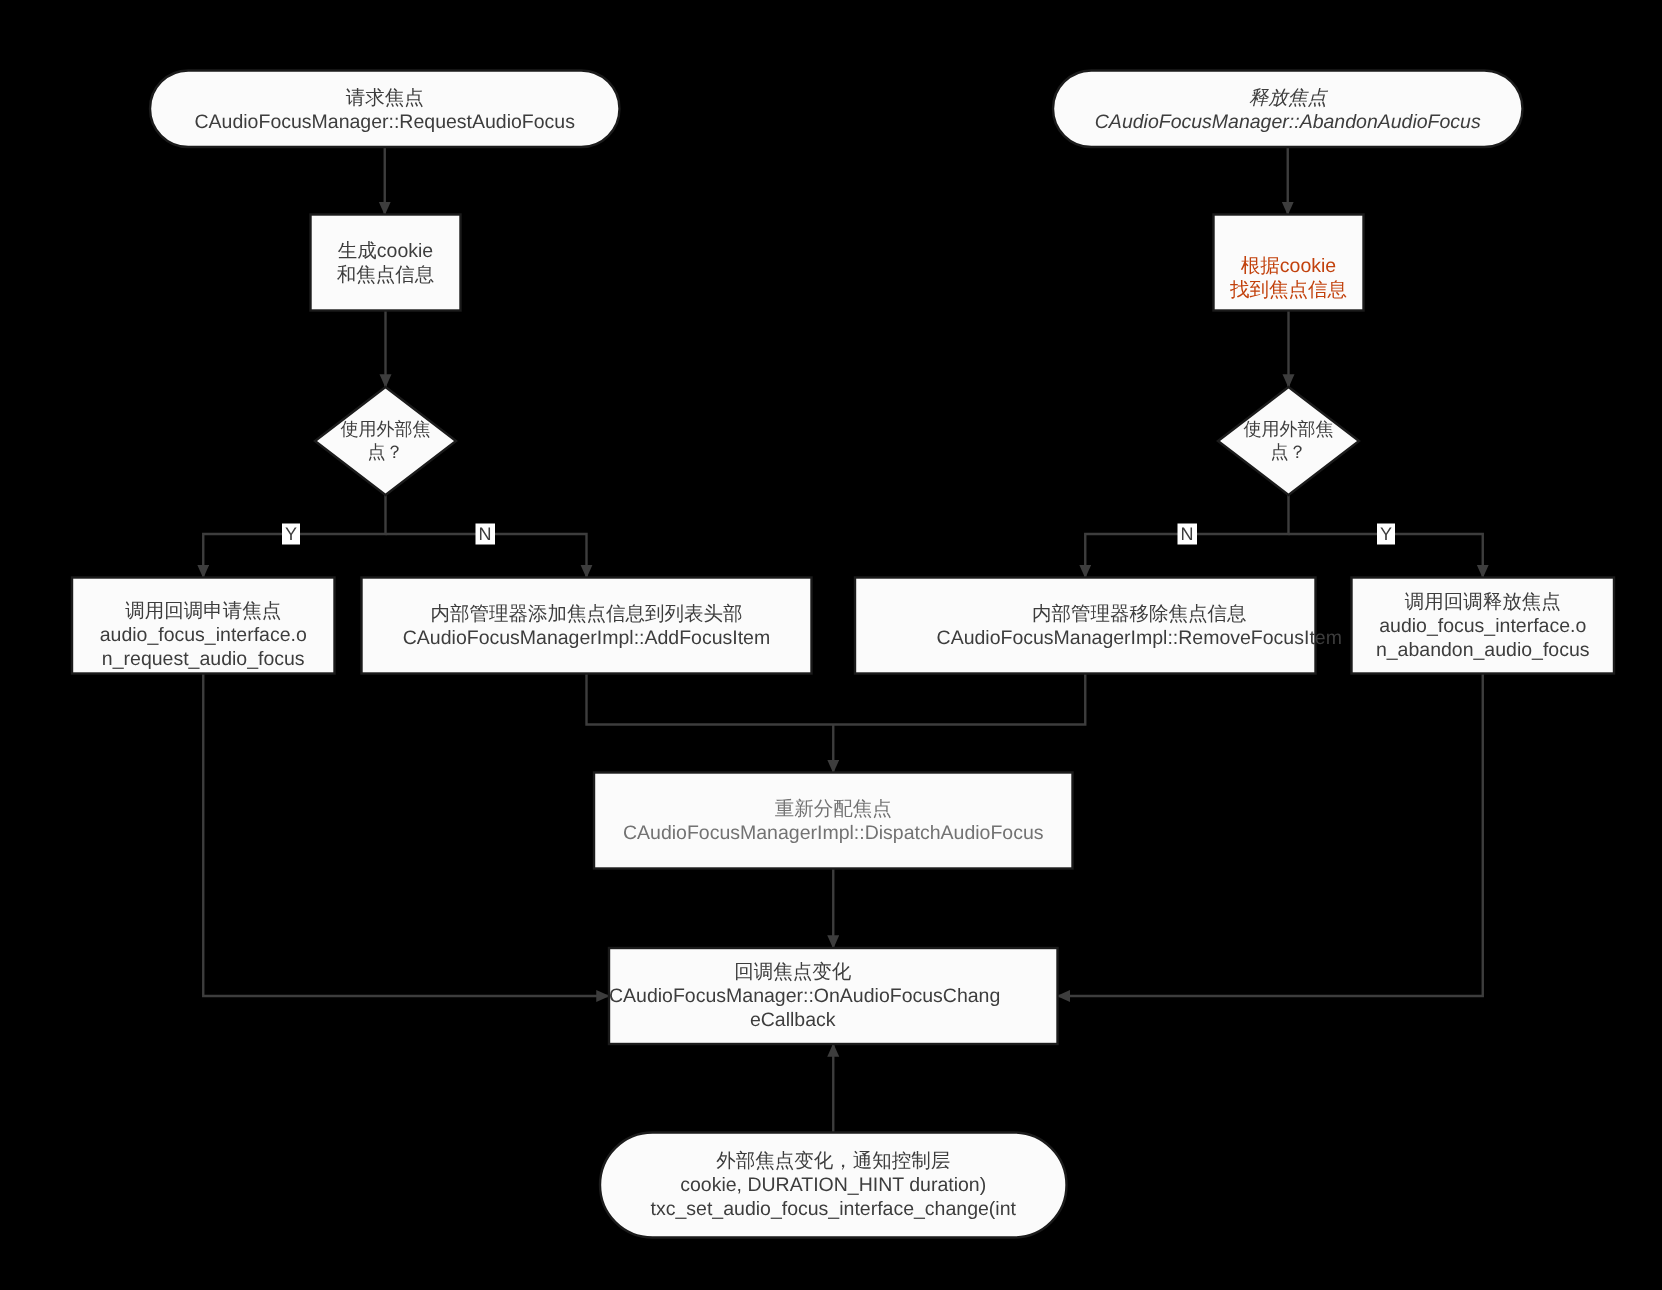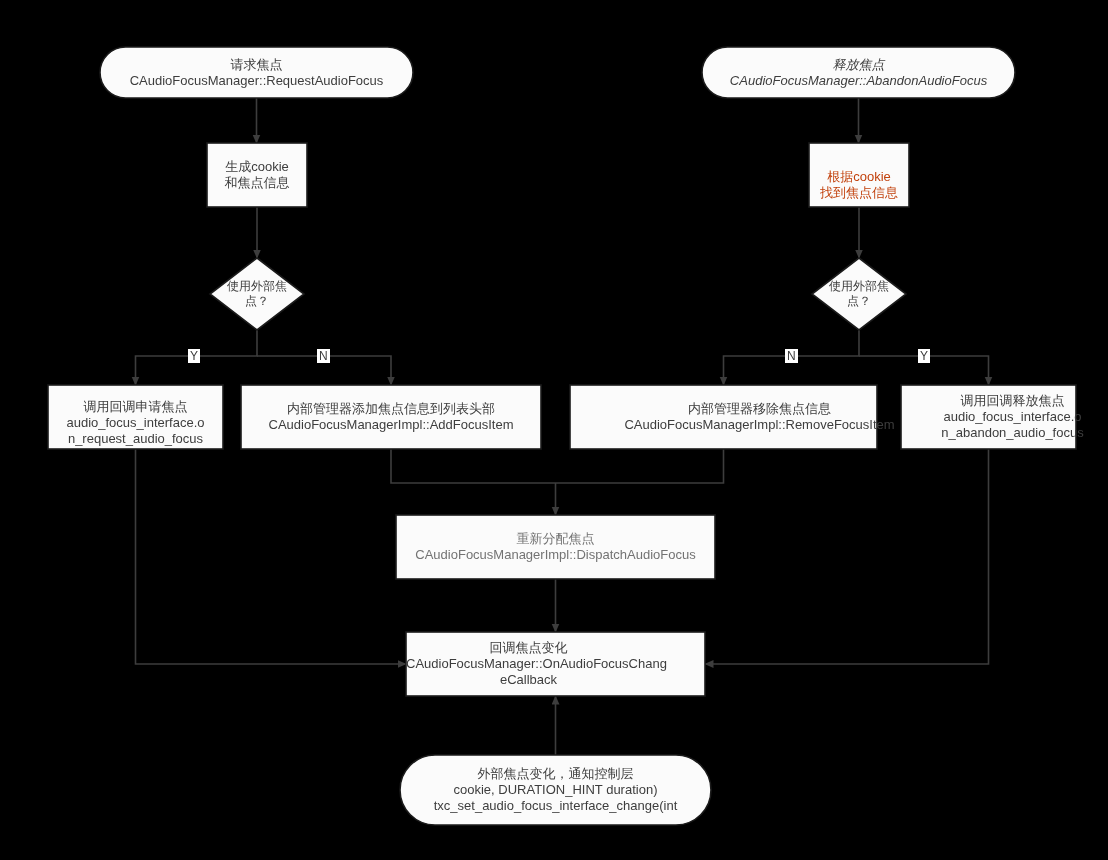--- a/index.html
+++ b/index.html
@@ -106,21 +106,21 @@
           <div>内部管理器添加焦点信息到列表头部</div>
           <div>CAudioFocusManagerImpl::AddFocusItem</div>
         </span>
       </div>
       <div class="node-text" style="left: 570px; top: 385px; width: 307px; height: 64px; color: rgb(61, 61, 61); padding-left: 36px;">
         <span>
           <div>内部管理器移除焦点信息</div>
           <div>CAudioFocusManagerImpl::RemoveFocusItem</div>
         </span>
       </div>
-      <div class="node-text" style="left: 901px; top: 385px; width: 175px; height: 64px; color: rgb(61, 61, 61); padding-left: 24px;">
+      <div class="node-text" style="left: 901px; top: 385px; width: 175px; height: 64px; color: rgb(61, 61, 61);">
         <span>
           <div>调用回调释放焦点</div>
           <div>audio_focus_interface.o</div>
           <div>n_abandon_audio_focus</div>
         </span>
       </div>
       <div class="node-text" style="left: 396px; top: 515px; width: 319px; height: 64px; color: #737373;">
         <span>
           <div>重新分配焦点</div>
           <div>CAudioFocusManagerImpl::DispatchAudioFocus</div>

